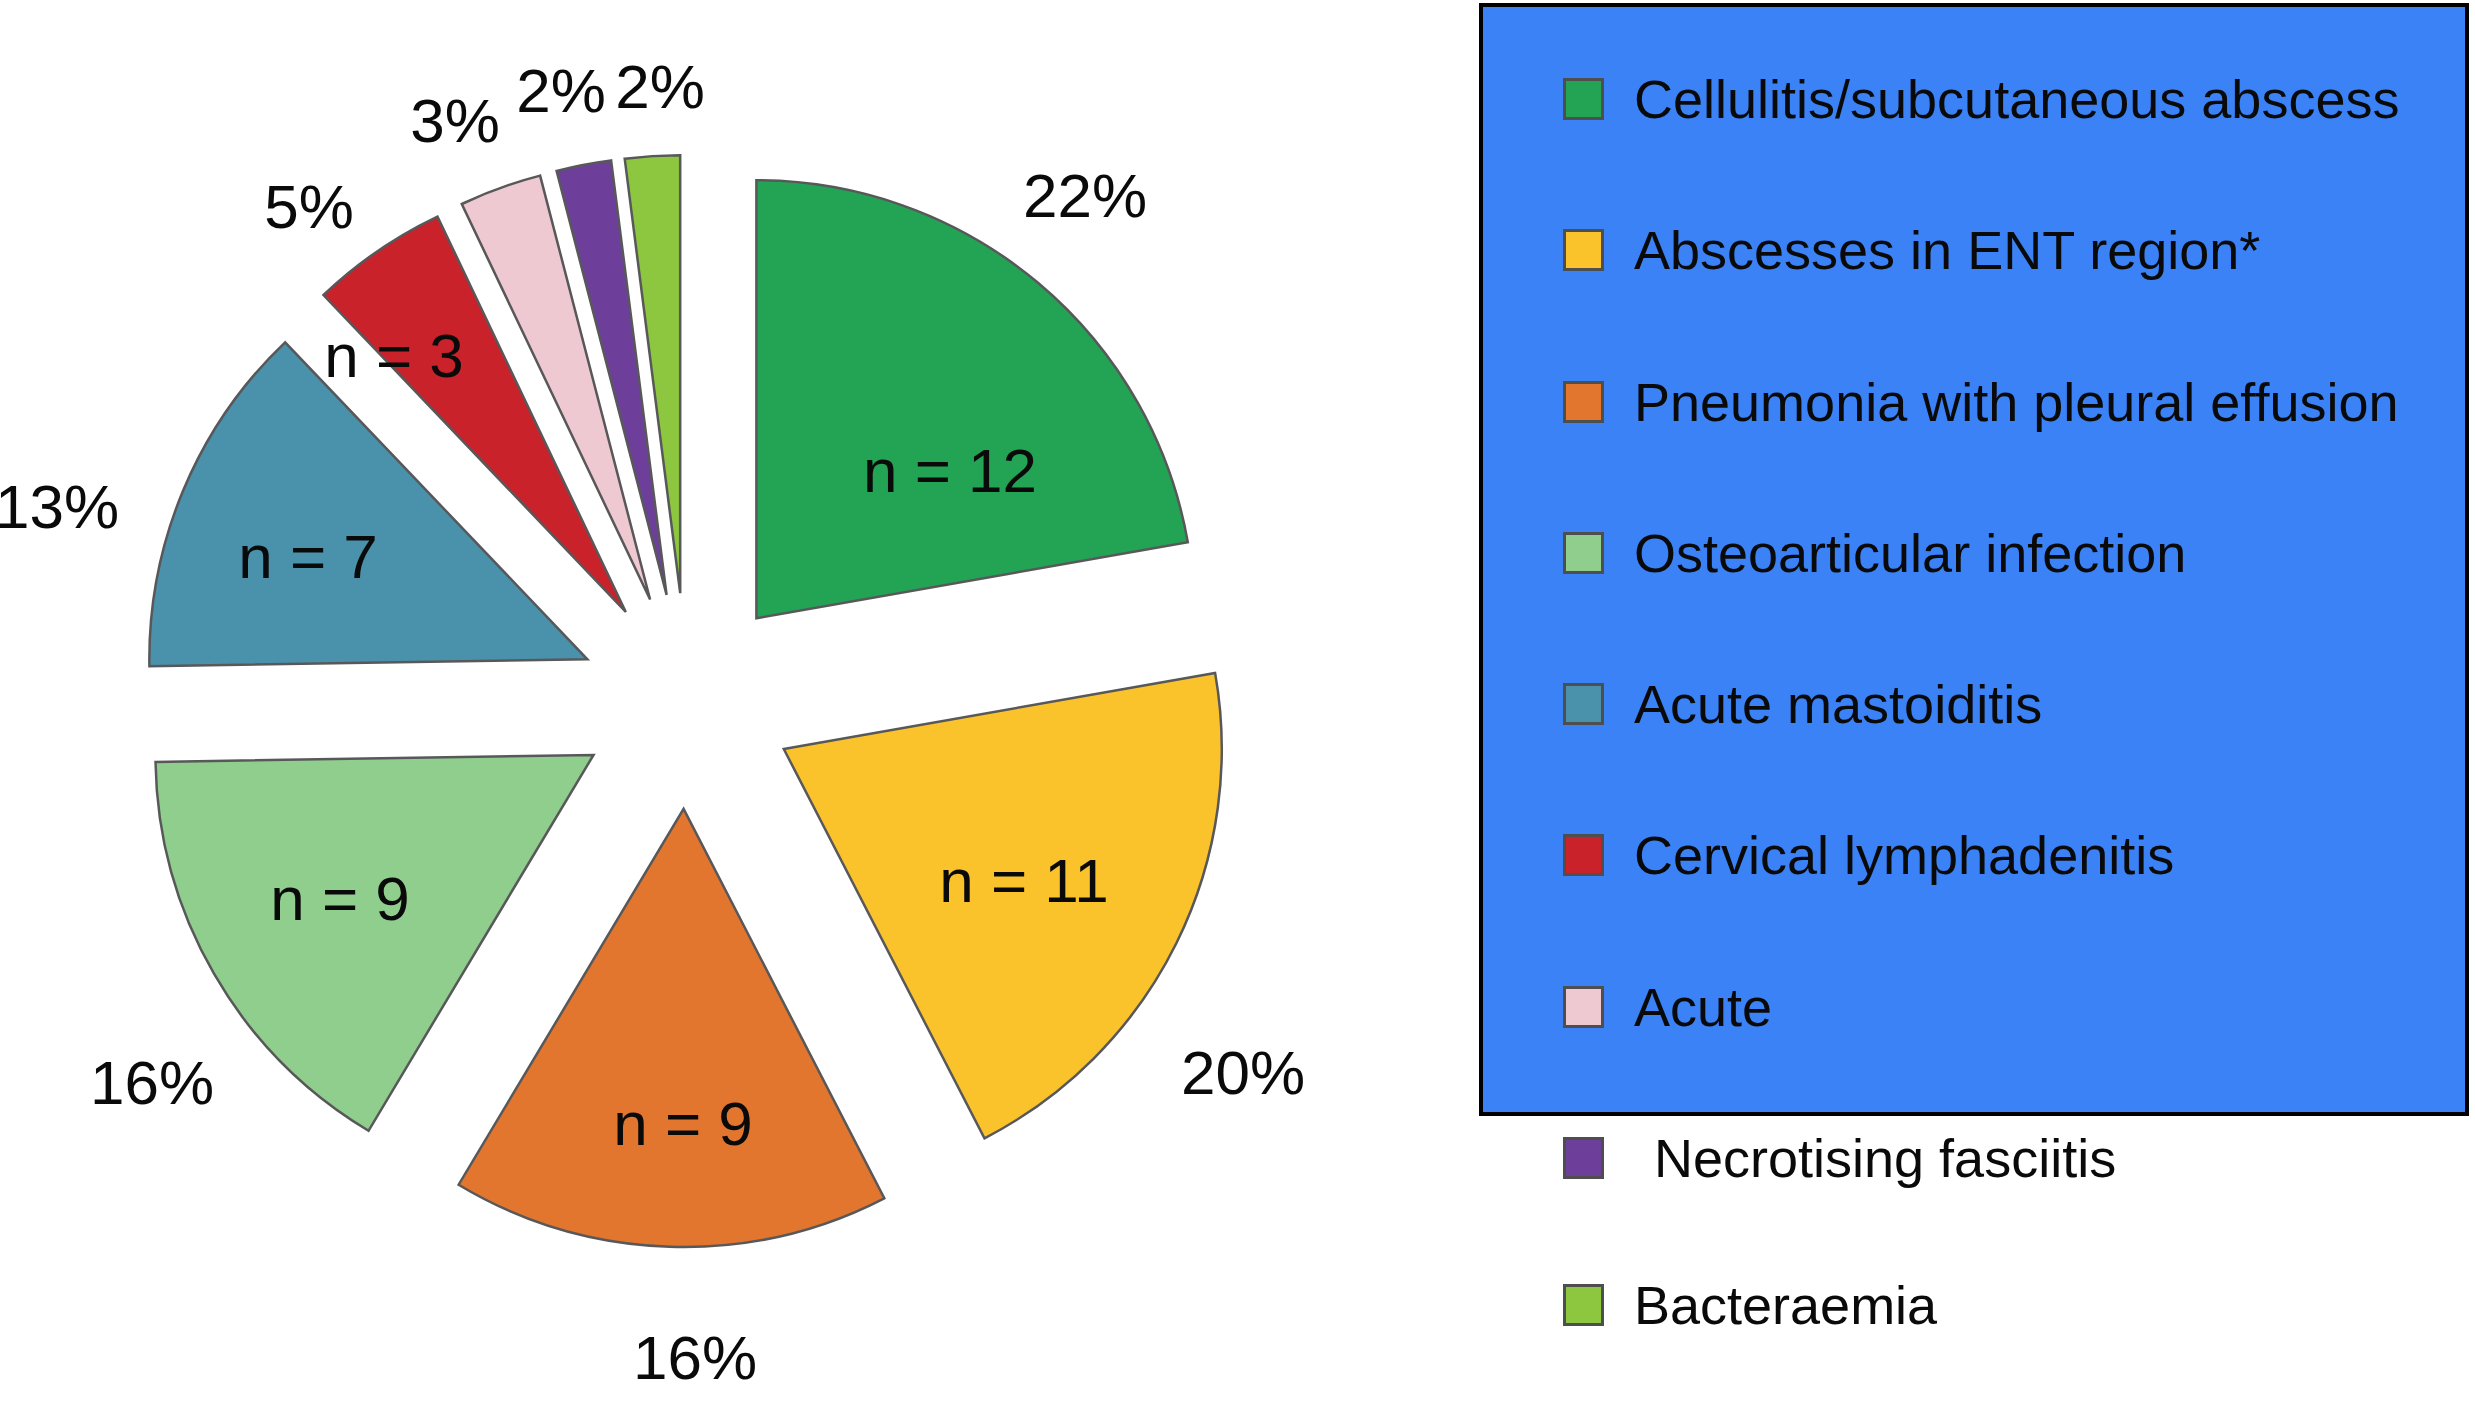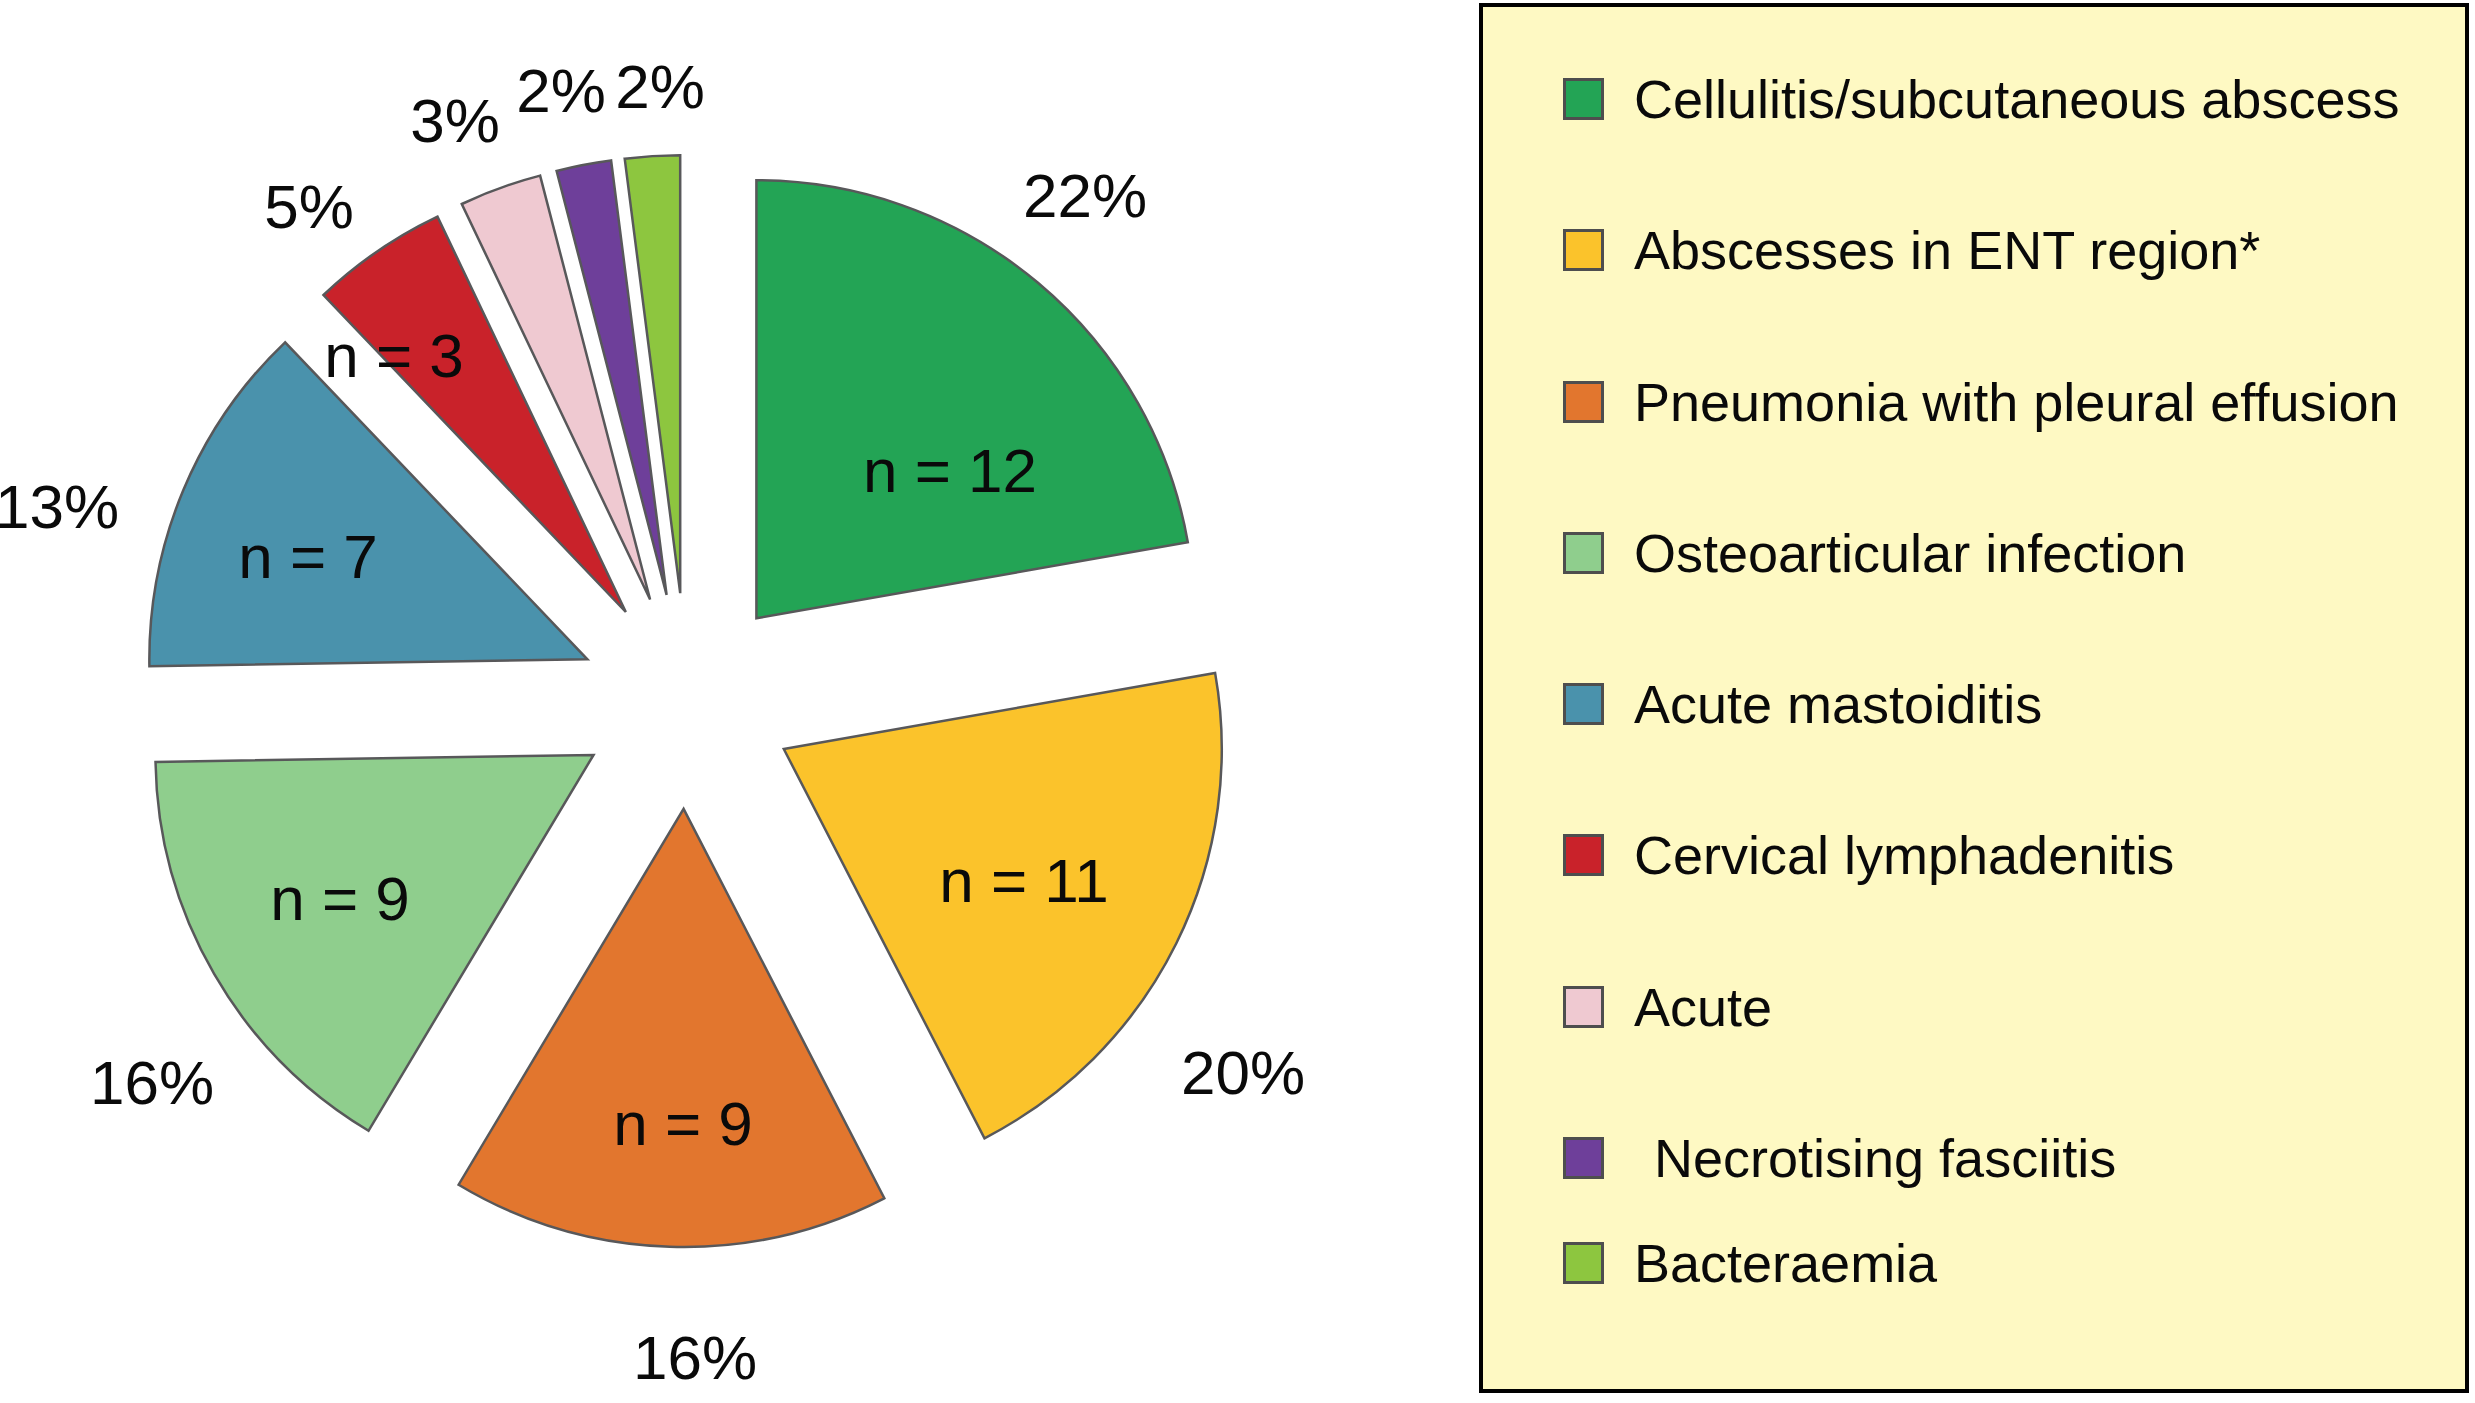--- a/index.html
+++ b/index.html
@@ -15,24 +15,24 @@
     font-family:"Liberation Sans", sans-serif;
     font-size:62px;fill:#0a0a0a;
   }
   .n-label{
     font-family:"Liberation Sans", sans-serif;
     font-size:62px;fill:#0a0a0a;
   }
   .legend-box{
     position:absolute;
     left:1479px;top:3px;
-    width:990px;height:1390px;
+    width:990px;height:1113px;
     box-sizing:border-box;
     border:4px solid #000000;
-    background:#fef9c3;
+    background:#3b82f6;
   }
   .legend-row{
     position:absolute;
     left:80px;
     display:flex;
     align-items:center;
     transform:translateY(-50%);
     white-space:nowrap;
   }
   .legend-swatch{
@@ -105,18 +105,18 @@
         <span class="legend-label">Cervical lymphadenitis</span>
       </div>
       <div class="legend-row" style="top: 999.5px;">
         <span class="legend-swatch" style="background: rgb(239, 201, 209);"></span>
         <span class="legend-label">Acute</span>
       </div>
       <div class="legend-row" style="top: 1150.75px; gap: 20px;">
         <span class="legend-swatch" style="background: rgb(110, 63, 154);"></span>
         <span class="legend-label">Necrotising fasciitis</span>
       </div>
-      <div class="legend-row" style="top: 1256px;">
+      <div class="legend-row" style="top: 1298px;">
         <span class="legend-swatch" style="background: rgb(141, 198, 63);"></span>
         <span class="legend-label">Bacteraemia</span>
       </div>
     </div>
 </div>
 
 </body></html>

